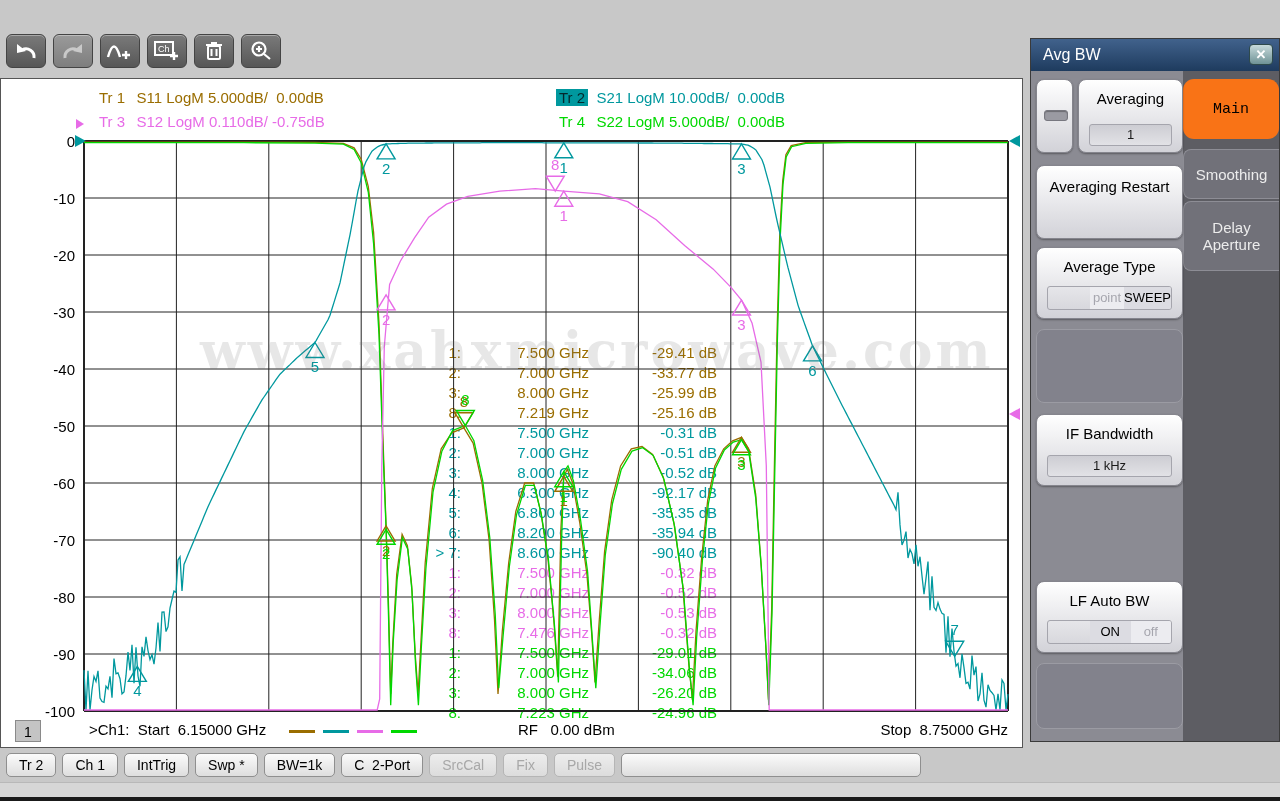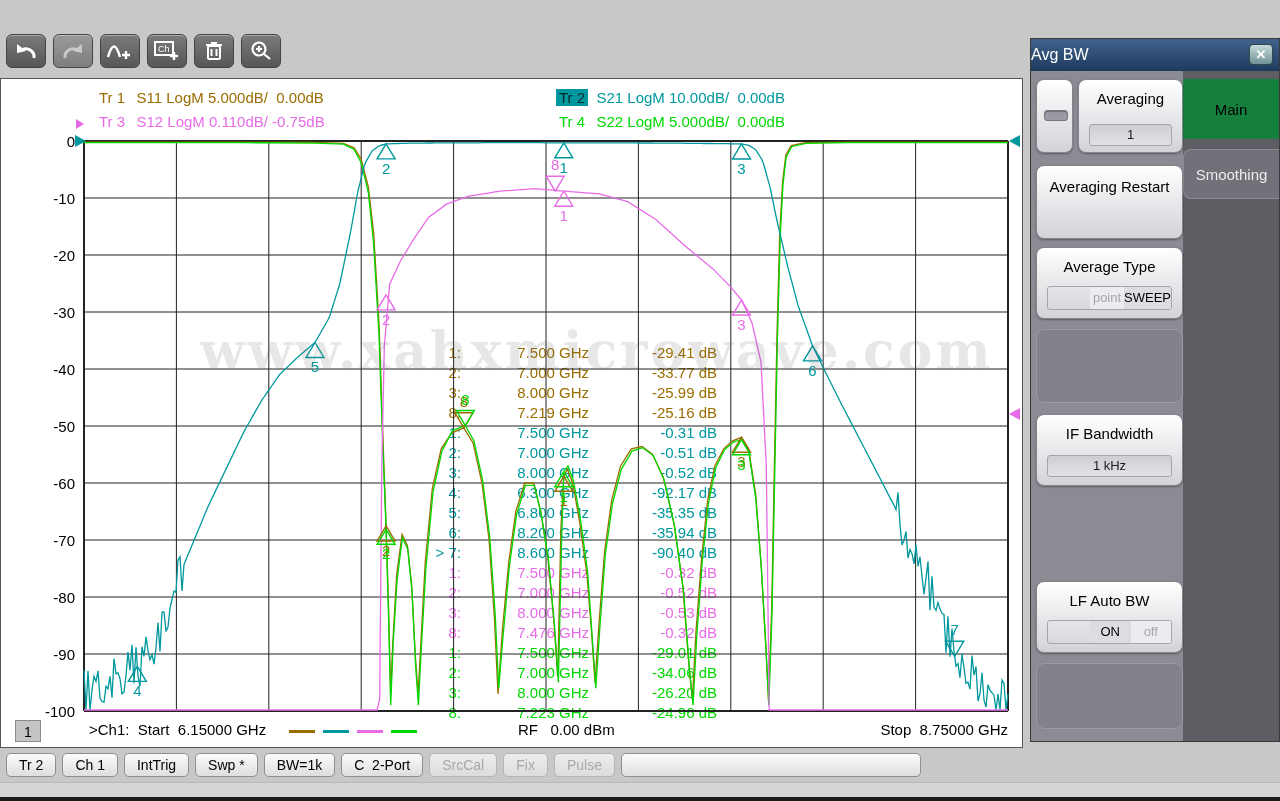--- a/index.html
+++ b/index.html
@@ -56,31 +56,31 @@
   .bb-btn.empty { width:300px; }
   #bottom-strip { position:absolute; left:0; top:782px; width:1280px; height:15px;
                   background:#d6d6d6; border-top:1px solid #b8b8b8; }
   #bottom-line { position:absolute; left:0; top:797px; width:1280px; height:4px; background:#1a1a1a; }
 
   
   #side-panel { position:absolute; left:1030px; top:38px; width:250px; height:704px;
                 border:1px solid #3a3a3a; background:#8b8b93; }
   #sp-title { position:absolute; left:0; top:0; width:100%; height:32px;
               background:linear-gradient(#41628c,#1e3b5e); color:#fff;
-              font-size:16px; line-height:32px; }
+              font-size:16px; line-height:32px; padding-left:12px; }
   #sp-close { position:absolute; right:6px; top:5px; width:24px; height:21px; border-radius:4px;
               background:linear-gradient(#c7dadb,#6f9396); border:1px solid #2e4a4c;
               color:#fff; font-size:13px; text-align:center; line-height:20px; font-weight:bold; }
   #sp-body { position:absolute; left:0; top:32px; width:248px; height:670px; }
   #sp-tabcol { position:absolute; left:152px; top:0; width:96px; height:100%; background:#5d5d63; }
   .sp-tab { position:absolute; left:0; width:96px; color:#ececec; font-size:15px;
             display:flex; align-items:center; justify-content:center; text-align:center;
             background:#717179; border:1px solid #8d8d95; border-right:none;
             border-radius:8px 0 0 8px; }
-  .sp-tab.active { background:#15803d; color:#000; border:none; border-radius:1px; }
+  .sp-tab.active { background:#f97316; color:#000; border:none; border-radius:11px;font-family:Liberation Mono, monospace; }
   .spbtn { position:absolute; background:linear-gradient(#ffffff,#d2d2d8);
            border:1px solid #85858d; border-radius:8px; box-shadow:0 1px 2px rgba(0,0,0,.35);
            text-align:center; font-size:15px; color:#000; }
   .spbtn.disabled { background:#82828c; border-color:#9b9ba3; box-shadow:none; }
   .spbtn .lbl { display:block; margin-top:10px; }
   .sp-value { position:absolute; left:10px; right:10px; height:22px;
               background:linear-gradient(#cdcdd3,#e2e2e6); border:1px solid #a5a5ad;
               border-radius:3px; font-size:13px; line-height:20px; color:#1a1a1a; text-align:center; }
   .sp-seg { position:absolute; left:10px; right:10px; height:24px; display:flex;
             border:1px solid #a5a5ad; border-radius:3px; overflow:hidden; font-size:13px;padding-left:42px; }
@@ -338,20 +338,21 @@
     <div id="sp-title">
       <span>Avg BW</span>
       <div id="sp-close">
         <span>✕</span>
       </div>
     </div>
     <div id="sp-body">
       <div id="sp-tabcol">
           <div class="sp-tab active" style="top: 8px; height: 60px;">Main</div>
           <div class="sp-tab" style="top: 78px; height: 50px;">Smoothing</div>
+          <div class="sp-tab" style="top: 130px; height: 70px;">Delay Aperture</div>
         </div>
 
       <div class="spbtn" style="left:5px;top:8px;width:37px;height:74px">
         <span class="toggle-slot"></span>
       </div>
       <div class="spbtn" style="left:47px;top:8px;width:105px;height:74px">
         <span class="lbl">Averaging</span>
         <span class="sp-value" style="top:44px">1</span>
       </div>
 

